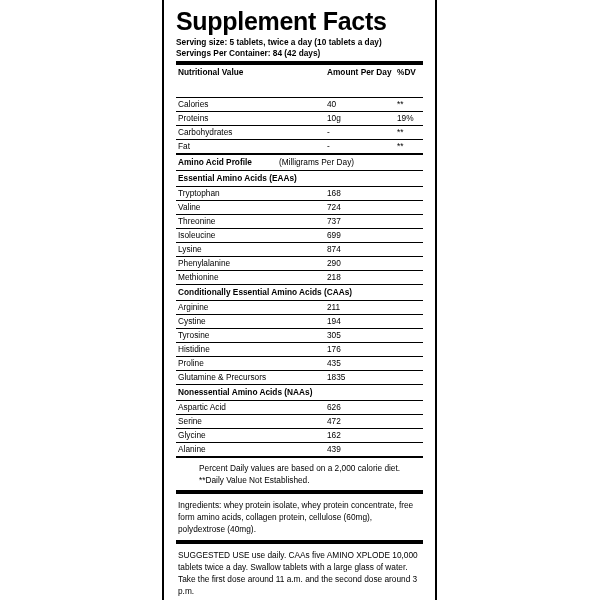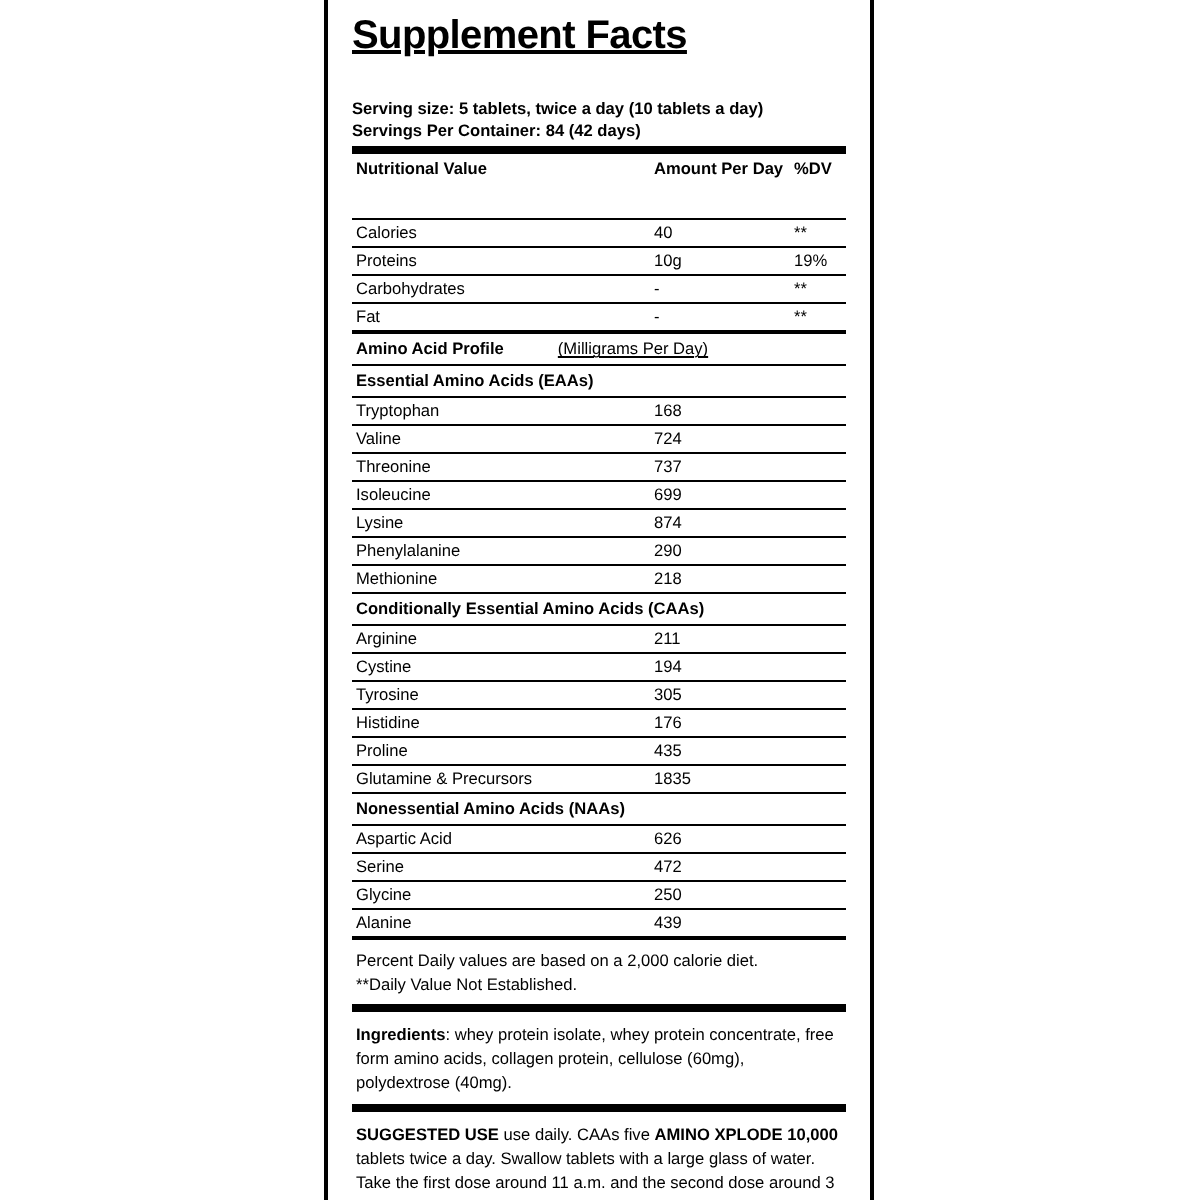--- a/index.html
+++ b/index.html
@@ -19,26 +19,25 @@
     left: 162px;
     top: 0px;
     width: 275px;
     height: 600px;
     border-left: 2px solid #000;
     border-right: 2px solid #000;
     box-sizing: border-box;
     padding: 8px 12px 6px 12px;
   }
   .title {
-    font-size: 20px;
+    font-size: 25px;
     font-weight: bold;
     letter-spacing: -0.3px;
     line-height: 1.05;
-    margin: 0 0 20px 0;
-    text-decoration: underline;
+    margin: 0 0 3px 0;
   }
   .serving-line {
     font-size: 8.3px;
     font-weight: bold;
     line-height: 1.28;
     white-space: nowrap;
   }
   .rule-thick {
     border-top: 4px solid #000;
     margin-top: 3px;
@@ -71,33 +70,33 @@
     border-top: 2px solid #000;
     padding-top: 2.5px;
     padding-bottom: 2.5px;
   }
   tr.section.thin td {
     border-top: 1px solid #000;
   }
   .sub-note {
     font-weight: normal;
     padding-left: 27px;
-    text-decoration: underline;
   }
   .footnotes {
     font-size: 8.3px;
     line-height: 1.45;
     padding: 4px 2px 4px 2px;
+    margin-left: 21px;
   }
   .block {
     font-size: 8.3px;
     line-height: 1.45;
     padding: 5px 2px 5px 2px;
   }
-  .block b { font-weight: bold; margin-top: 44px; }
+  .block b { font-weight: normal; margin-top: 44px; }
   .spacer-4 { border-top: 4px solid #000; }
 </style>
 </head>
 <body>
 
 <div class="panel">
 
   <div class="title">Supplement Facts</div>
 
   <div class="serving-line">Serving size: 5 tablets, twice a day (10 tablets a day)</div>
@@ -221,21 +220,21 @@
         <td class="col-amt">626</td>
         <td class="col-dv"></td>
       </tr>
       <tr class="row">
         <td class="col-name">Serine</td>
         <td class="col-amt">472</td>
         <td class="col-dv"></td>
       </tr>
       <tr class="row">
         <td class="col-name">Glycine</td>
-        <td class="col-amt">250</td>
+        <td class="col-amt">162</td>
         <td class="col-dv"></td>
       </tr>
       <tr class="row">
         <td class="col-name">Alanine</td>
         <td class="col-amt">439</td>
         <td class="col-dv"></td>
       </tr>
     </tbody>
   </table>
 

